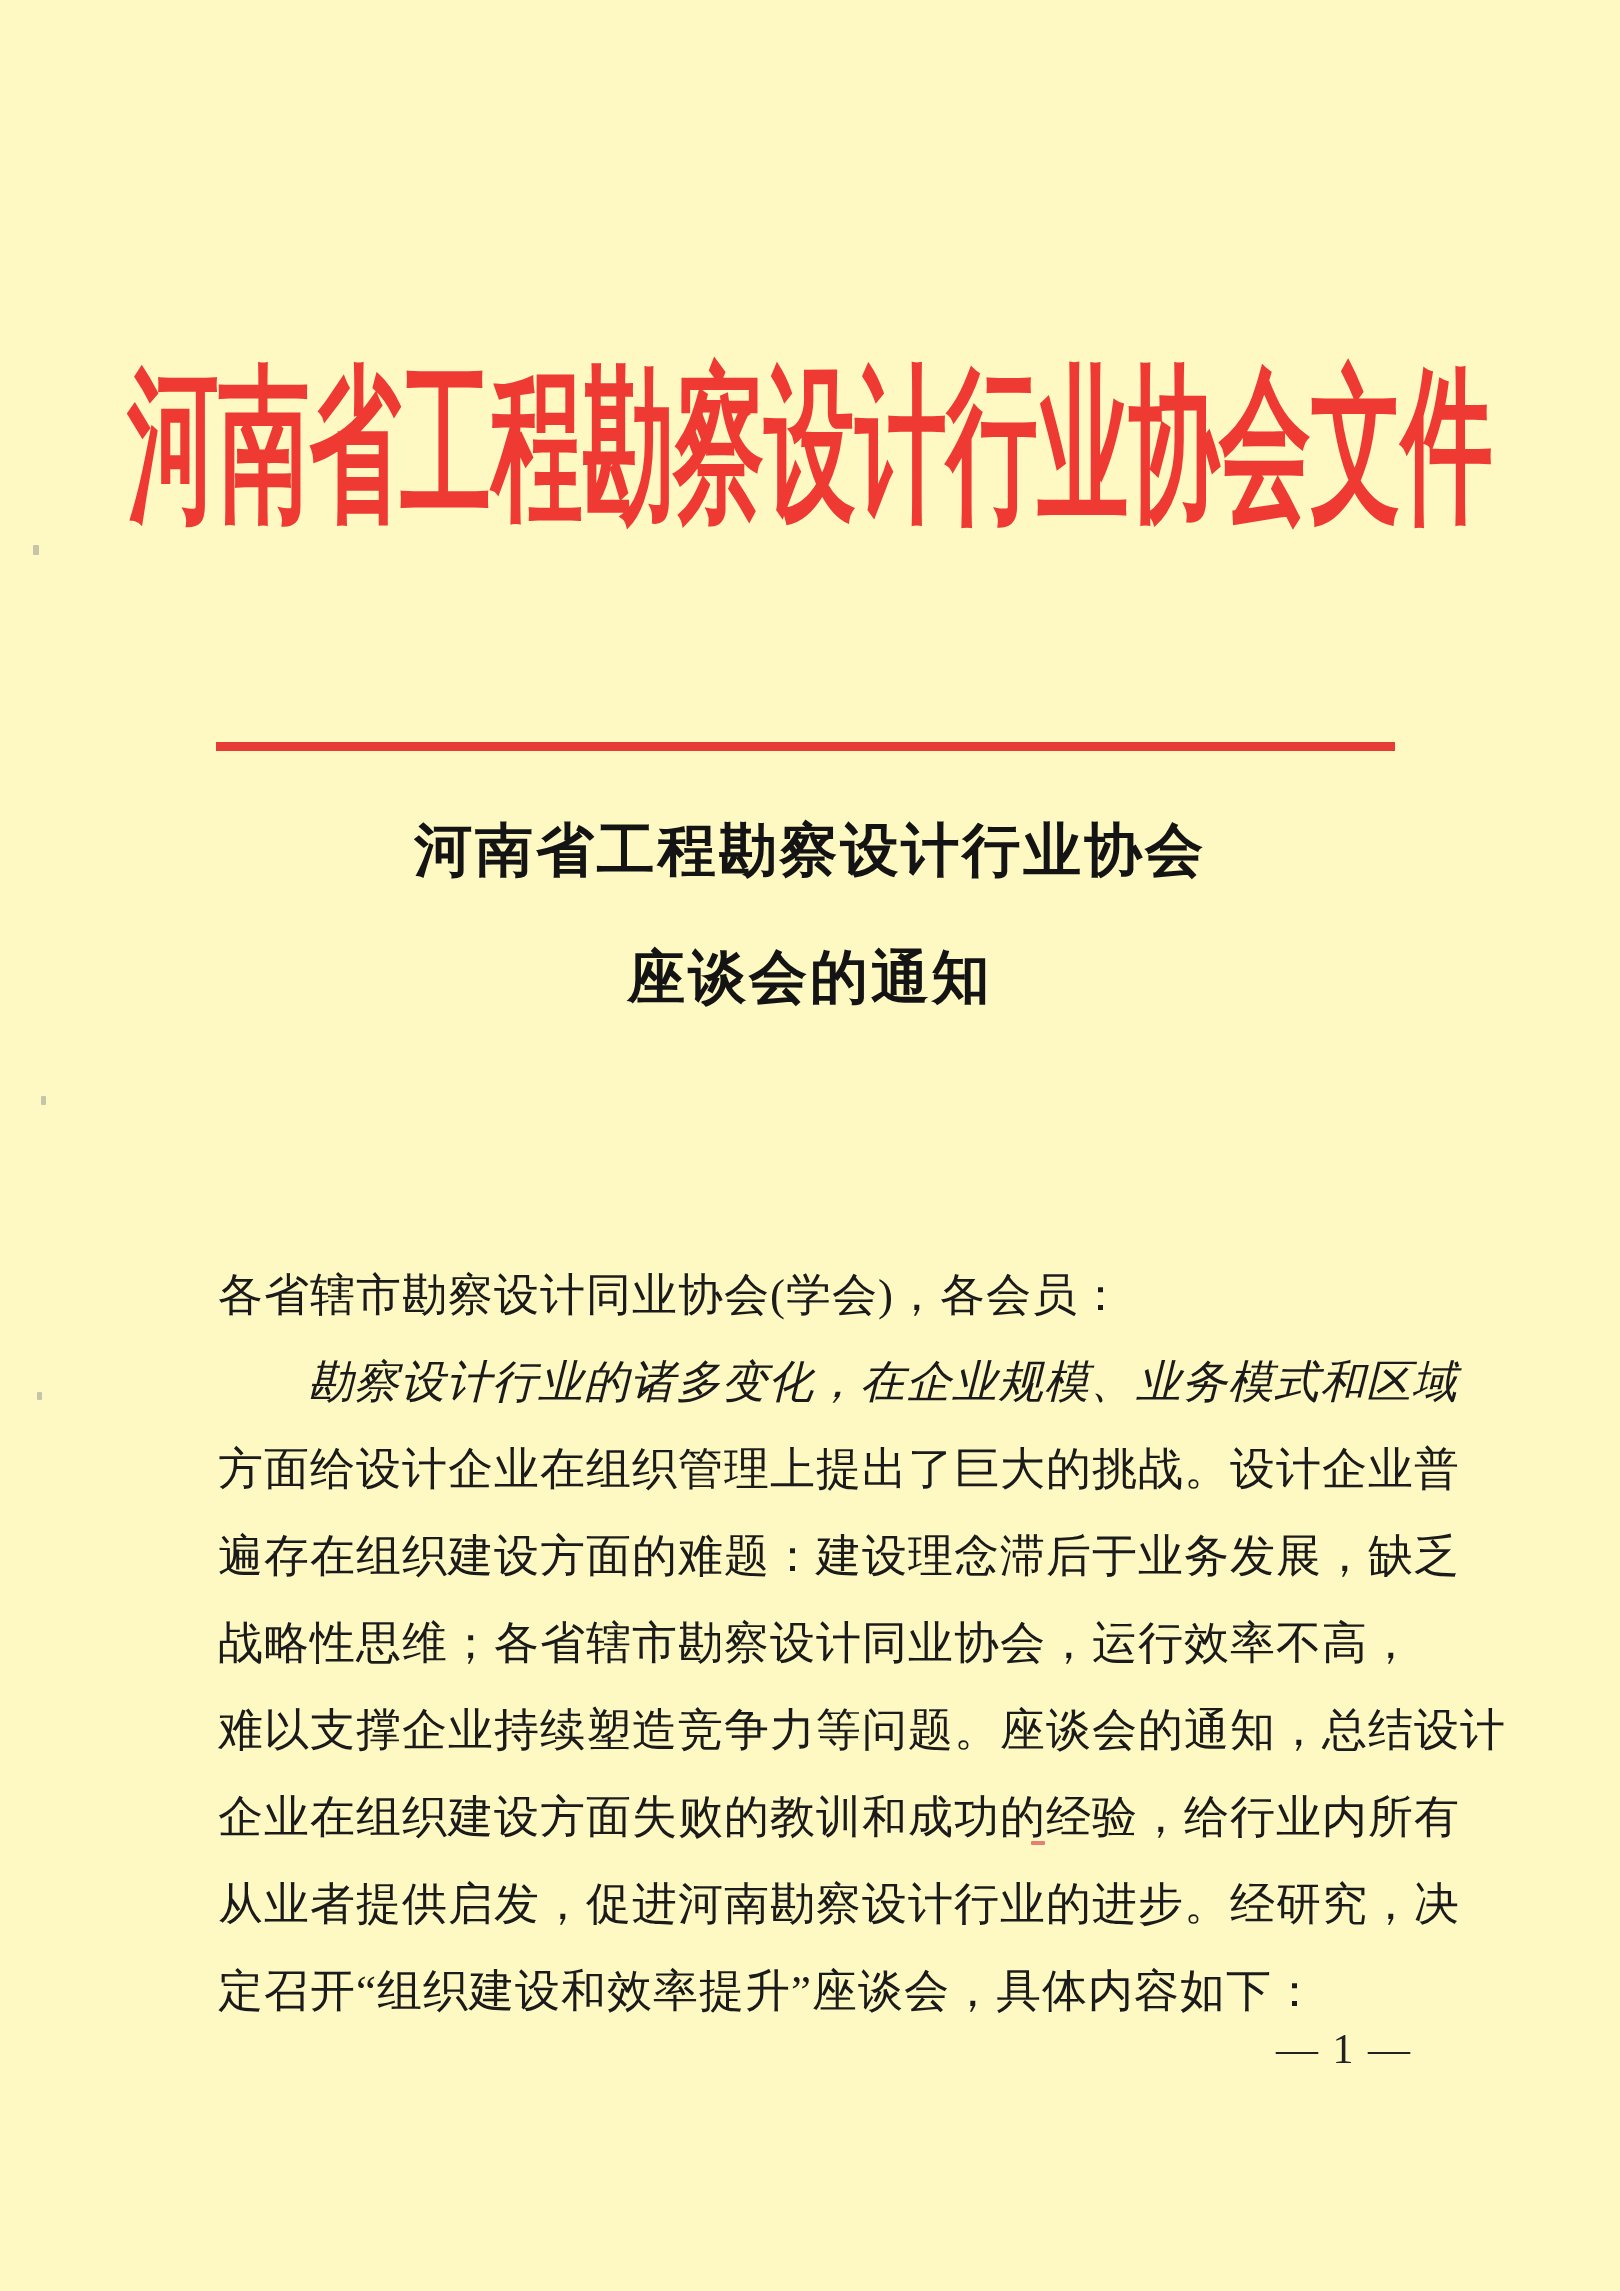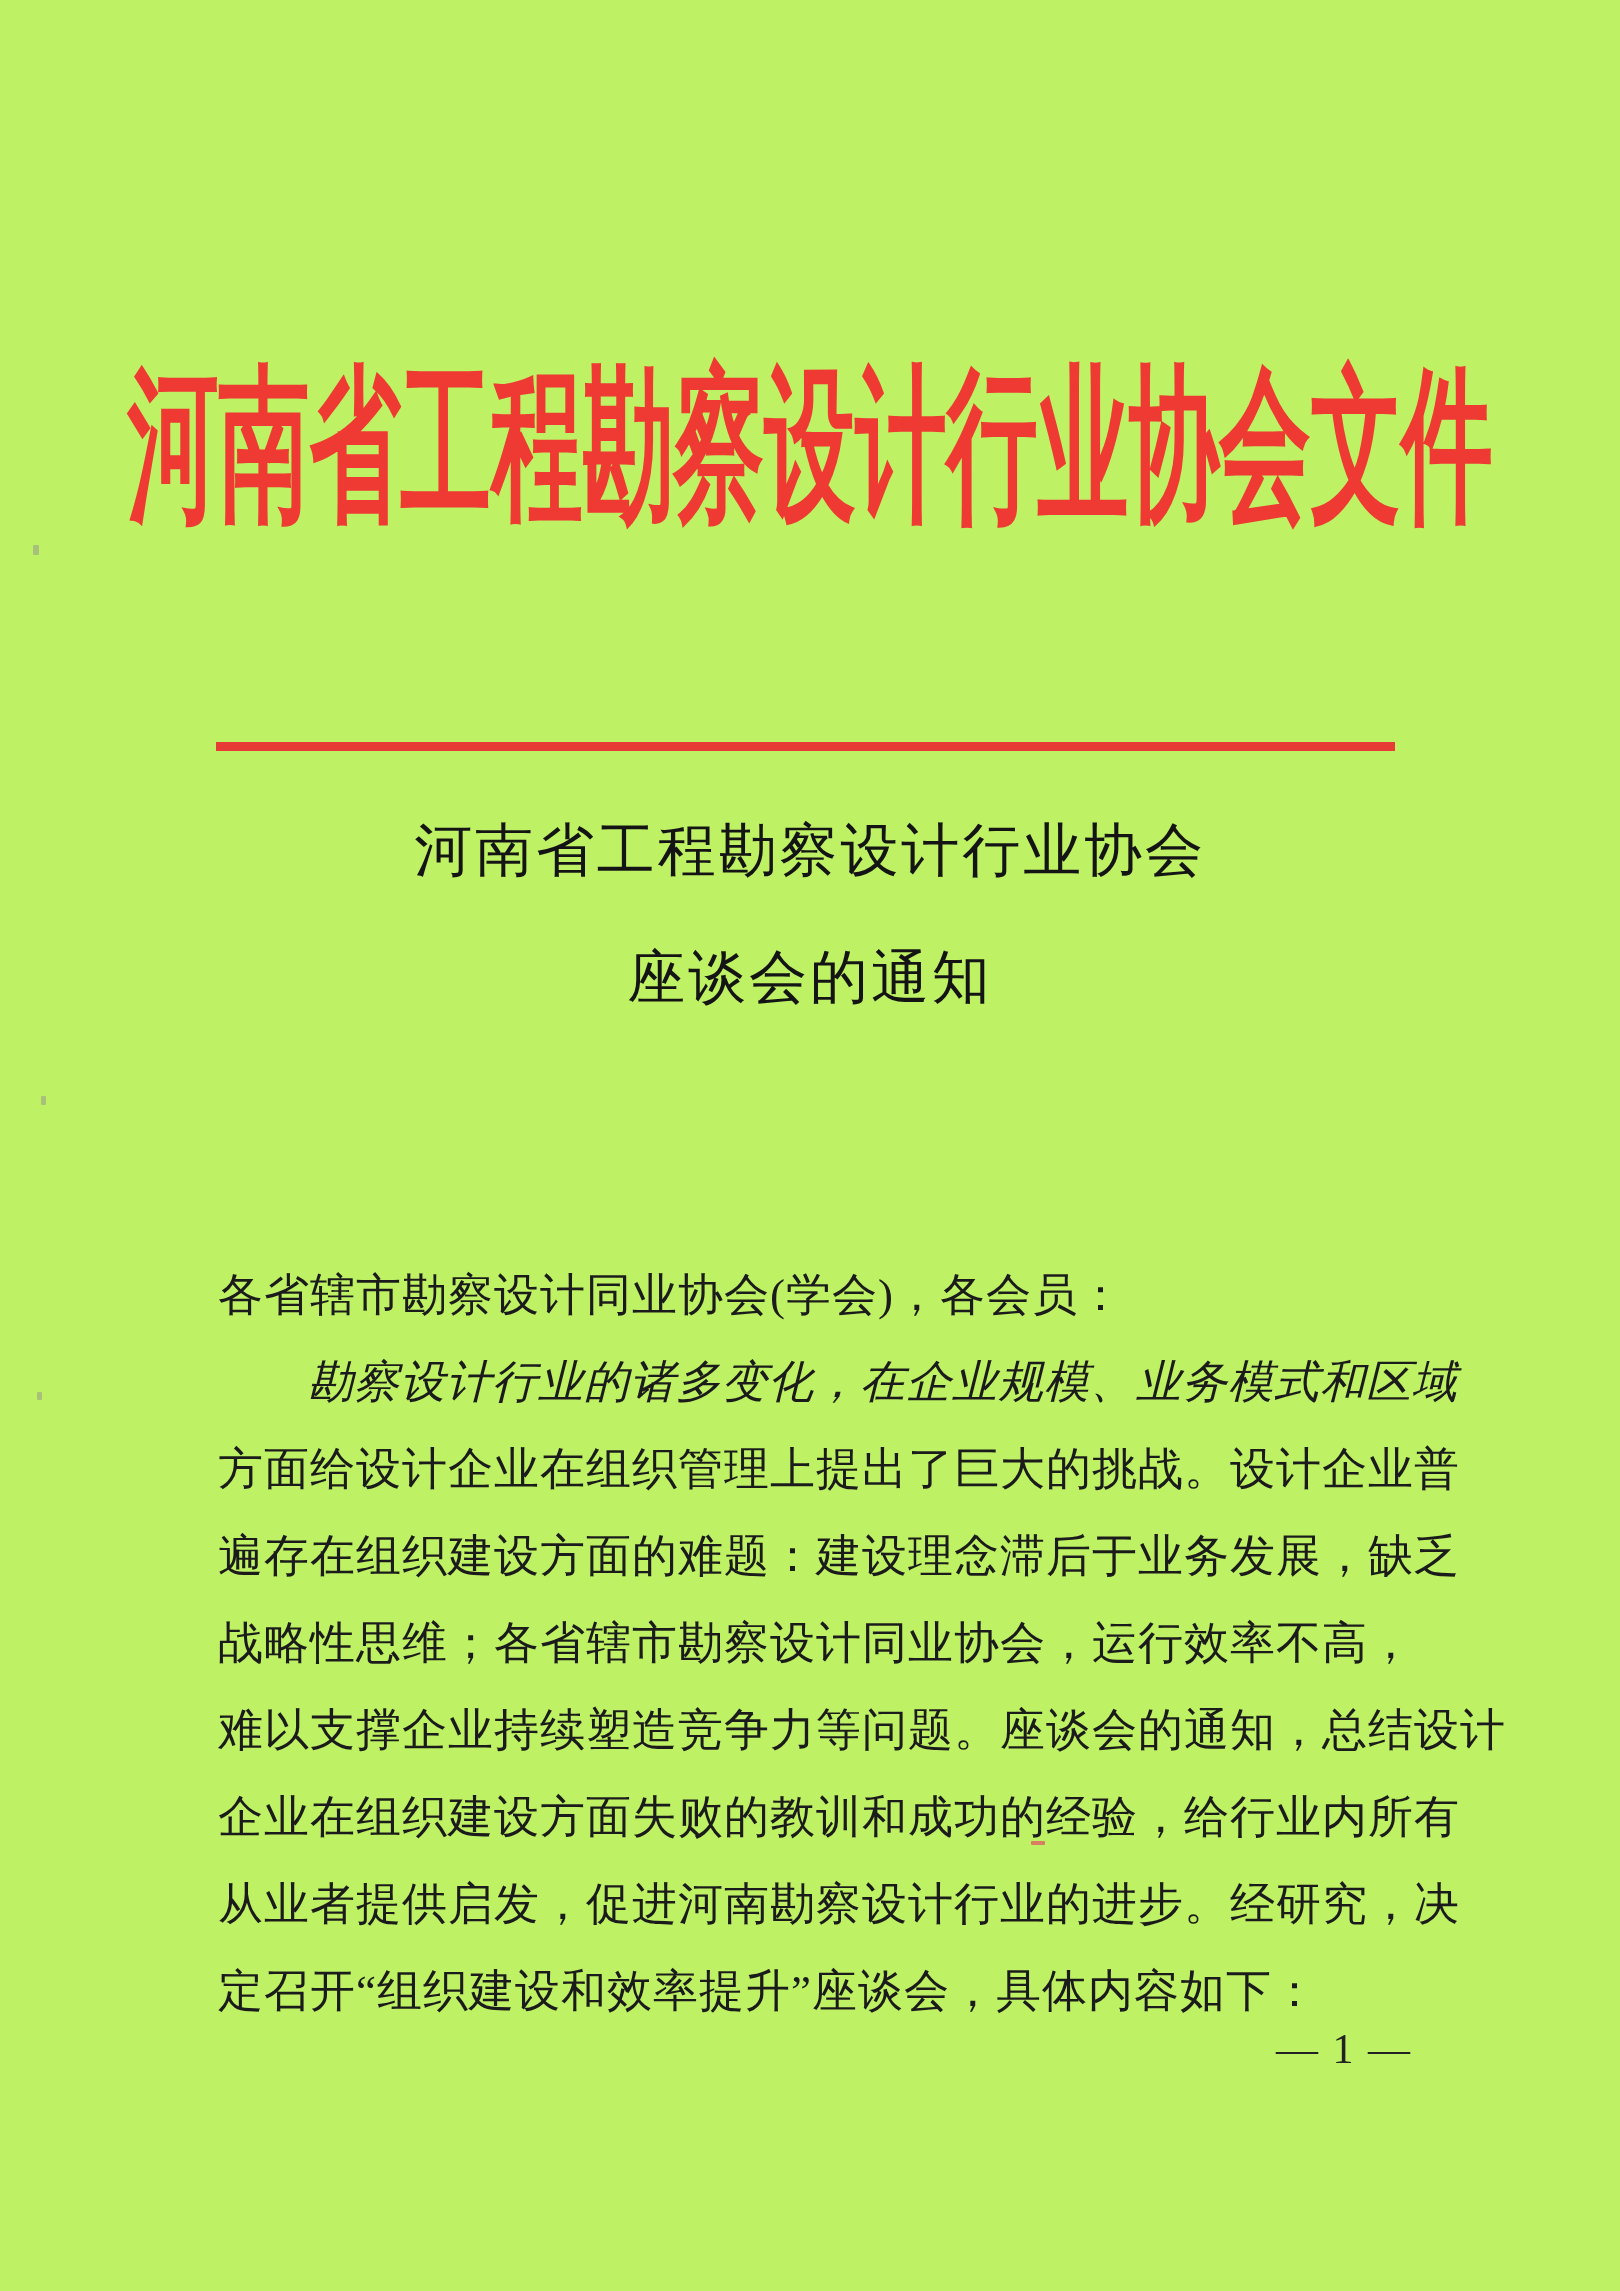--- a/index.html
+++ b/index.html
@@ -6,21 +6,21 @@
     --banner-red:#ee3a33;
     --rule-red:#e63c35;
     --ink:#1b1b1b;
   }
   html,body{margin:0;padding:0;}
   body{background:#ffffff;}
   .page{
     position:relative;
     width:1620px;
     height:2292px;
-    background:#bef264;
+    background:#fef9c3;
     overflow:hidden;
     font-family:"Liberation Serif","DejaVu Serif",serif;
     color:var(--ink);
   }
   
   .banner{
     position:absolute;
     top:333px;
     left:0;
     width:100%;
@@ -56,21 +56,21 @@
     height:8.8px;
     background:var(--rule-red);
   }
   
   .notice-title{
     position:absolute;
     top:787px;
     left:0;
     width:100%;
     text-align:center;
-    font-weight:400;
+    font-weight:700;
     font-size:58px;
     color:#141414;
   }
   .t-line{
     line-height:127px;
     height:127px;
     letter-spacing:2.9px;
     white-space:nowrap;
   }
   

